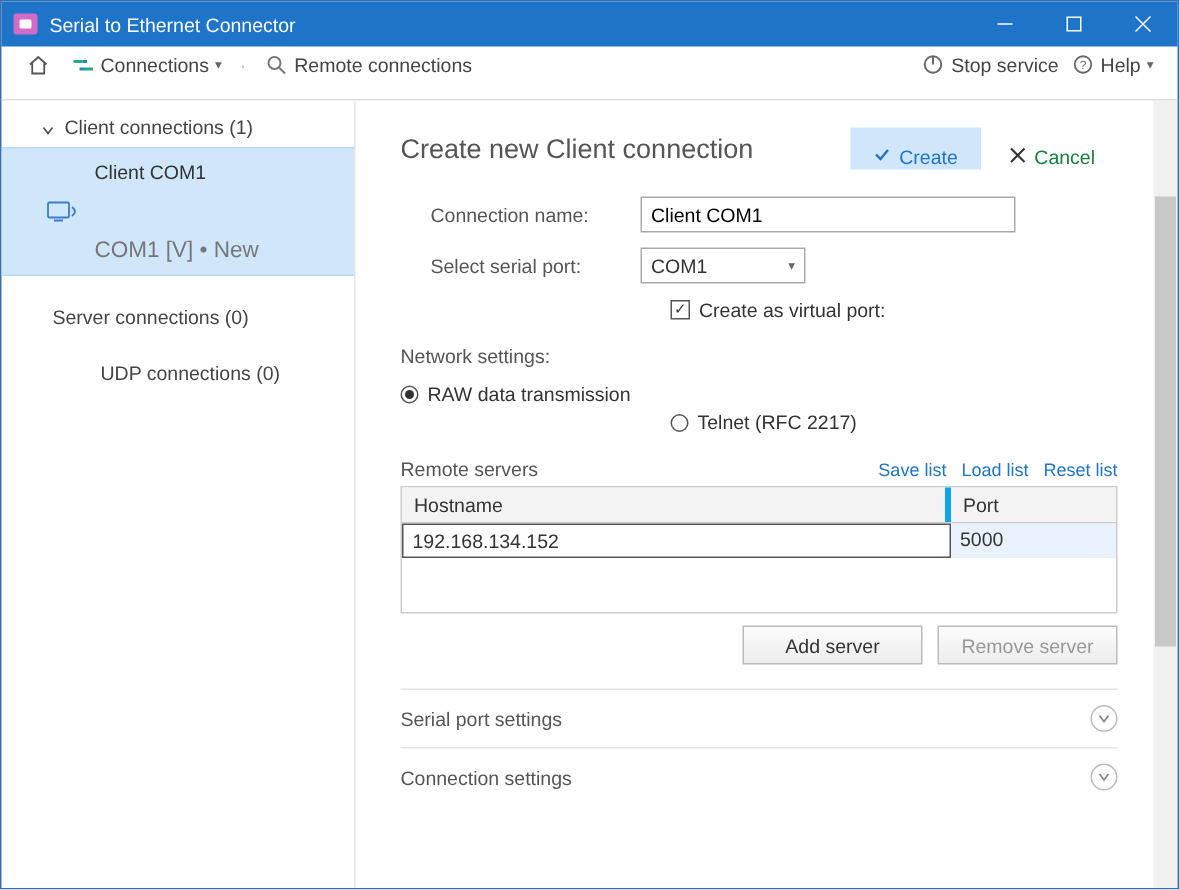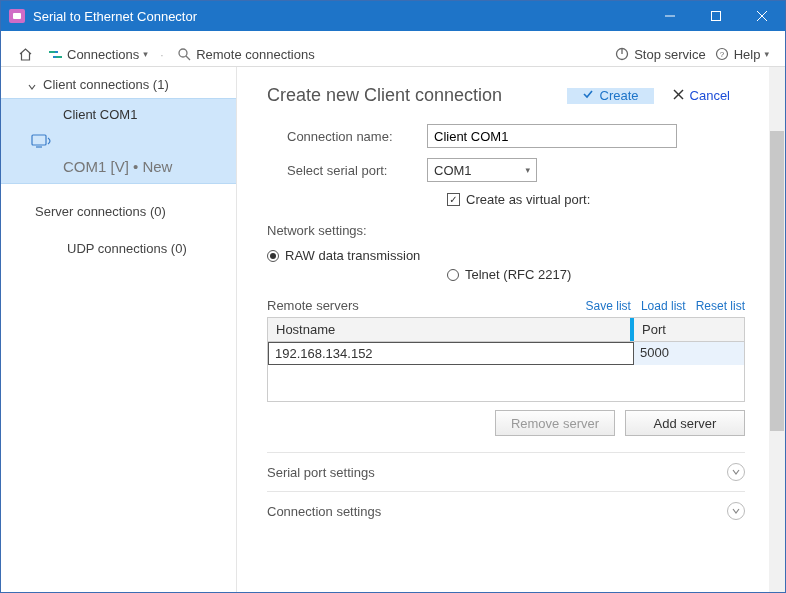--- a/index.html
+++ b/index.html
@@ -5,42 +5,42 @@
   * { box-sizing: border-box; font-family: "Segoe UI", Arial, sans-serif; }
   body { margin: 0; background: #fff; font-size: 13px; color: #333; }
   .window { width: 786px; height: 593px; border: 1px solid #3b6db3; display: flex; flex-direction: column; }
   .titlebar { background: #1e74c8; color: #fff; height: 30px; display: flex; align-items: center; padding-left: 8px; }
   .titlebar-icon { width: 16px; height: 14px; background: #d06cc6; border-radius: 2px; margin-right: 8px; display:flex; align-items:center; justify-content:center;}
   .titlebar-icon::after{content:"";width:8px;height:6px;background:#fff;border-radius:1px;}
   .titlebar-title { flex: 1; font-size: 13px; }
   .titlebar-btns { display: flex; }
   .titlebar-btn { width: 46px; height: 30px; display: flex; align-items: center; justify-content: center; }
   .titlebar-btn svg { stroke: #fff; fill: none; }
-  .toolbar { height: 36px; border-bottom: 1px solid #ddd; display: flex; align-items: flex-end; padding: 0 12px; color: #444; }
+  .toolbar { height: 36px; border-bottom: 1px solid #ddd; display: flex; align-items: flex-start; padding: 0 12px; color: #444; }
   .toolbar .left { display: flex; align-items: center; gap: 6px; flex: 1; }
   .toolbar .right { display: flex; align-items: center; }
   .tb-item { display: flex; align-items: center; gap: 4px; padding: 4px 4px; }
   .tb-sep { color: #bbb; margin: 0 2px; }
   .icon16 { width: 16px; height: 16px; display: inline-flex; align-items: center; justify-content: center; }
   .body { flex: 1; display: flex; overflow: hidden; }
   .sidebar { width: 236px; border-right: 1px solid #e5e5e5; padding-top: 4px; }
   .tree-header { display: flex; align-items: center; gap: 6px; padding: 6px 26px; color: #444; }
   .chev { width: 10px; height: 10px; display: inline-block; }
   .tree-item { padding: 6px 12px 6px 34px; color: #444; }
   .conn-item { display: flex; align-items: center; gap: 10px; padding: 8px 12px 8px 30px; background: #cfe6fb; border-top:1px solid #b9d9f5; border-bottom:1px solid #b9d9f5;}
   .conn-icon { width: 22px; height: 18px; }
   .conn-text .t1 { color: #333; }
   .conn-text .t2 { font-size: 15px; color: #777; margin-top: 36px; }
   .main { flex: 1; position: relative; overflow-y: auto; }
   .main-inner { padding: 18px 30px 10px 30px; }
   .hdr-row { display: flex; align-items: center; margin-bottom: 18px; }
   .hdr-title { font-size: 18px; color: #555; flex: 1; }
-  .btn { height: 16px; padding: 0 14px; display: inline-flex; align-items: flex-end; gap: 6px; border: 1px solid transparent; font-size: 13px; }
+  .btn { height: 28px; padding: 0 14px; display: inline-flex; align-items: flex-end; gap: 6px; border: 1px solid transparent; font-size: 13px; }
   .btn-primary { background: #cfe6fb; color: #1e74c8; }
-  .btn-plain { background: #fff; color: #1d4ed8; padding-left: 18px; }
+  .btn-plain { background: #fff; color: #15803d; padding-left: 18px; }
   .form-row { display: flex; align-items: center; margin-bottom: 10px; }
   .form-label { width: 160px; color: #555; padding-left: 20px; }
   .text-input { width: 250px; height: 24px; border: 1px solid #aaa; padding: 0 6px; font-size: 13px; }
   .select { width: 110px; height: 24px; border: 1px solid #aaa; padding: 0 6px; display:flex; align-items:center; justify-content:space-between; }
   .checkbox-row { display: flex; align-items: center; gap: 6px; padding-left: 180px; margin-bottom: 16px; }
   .cbox { width: 13px; height: 13px; border: 1px solid #555; display:flex; align-items:center; justify-content:center; font-size:10px; line-height:1;}
   .section-title { color: #555; margin: 14px 0 10px 0; }
   .radio-row { display: flex; align-items: center; gap: 6px; padding-left: 180px; margin-bottom: 8px; }
   .radio { width: 12px; height: 12px; border: 1px solid #555; border-radius: 50%; display:flex; align-items:center; justify-content:center;}
   .radio.checked::after{content:"";width:6px;height:6px;background:#333;border-radius:50%;}
@@ -234,22 +234,22 @@
             <div class="gh-port">Port</div>
           </div>
           <div class="grid-row">
             <div class="gc-host">192.168.134.152</div>
             <div class="gc-port">5000</div>
           </div>
           <div class="grid-empty"></div>
         </div>
 
         <div class="btn-row">
+          <div class="std-btn">Add server</div>
           <div class="std-btn disabled">Remove server</div>
-          <div class="std-btn">Add server</div>
         </div>
 
         <div class="collapse-row">
           <span class="ct">Serial port settings</span>
           <span class="circ-chev">
               <svg width="10" height="10" viewBox="0 0 10 10" fill="none" stroke="#888" stroke-width="1.2">
                 <path d="M2 3 L5 7 L8 3"></path>
               </svg>
             </span>
         </div>

